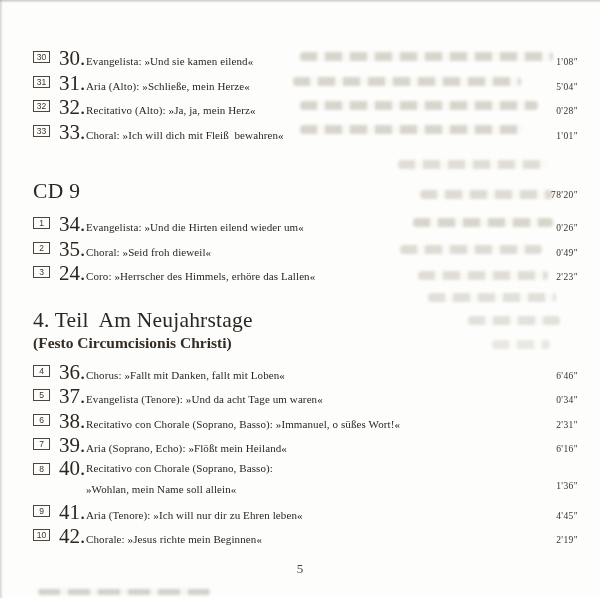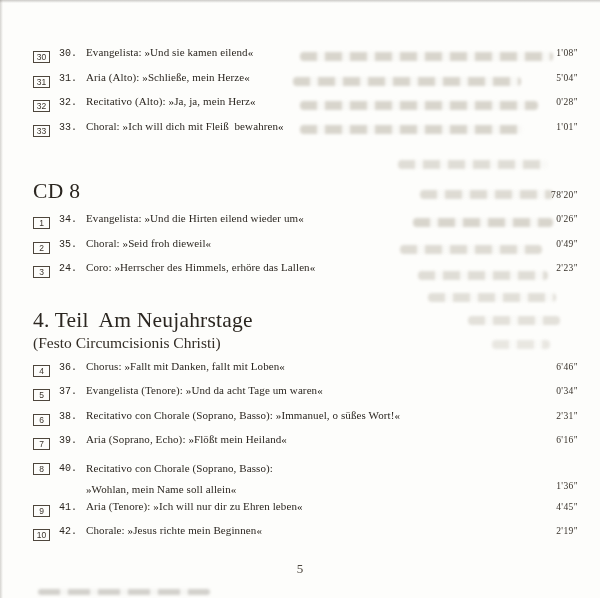--- a/index.html
+++ b/index.html
@@ -43,33 +43,33 @@
 
   .track-row { display: flex; align-items: baseline; height: 24.5px; }
   .track-box {
     flex: 0 0 auto; width: 15px; height: 10px;
     border: 1px solid #4e463c; border-bottom-width: 1.5px;
     font-size: 8.5px; line-height: 10px; text-align: center;
     font-family: Liberation Sans, sans-serif;
     color: #3a332b; margin-right: 9px;
     align-self: center; transform: translateY(-1px);
   }
-  .mov-no { flex: 0 0 27px; font-size: 10px; font-family: Liberation Mono, monospace; }
+  .mov-no { flex: 0 0 27px; font-size: 21px; }
   .title { flex: 1 1 auto; font-size: 11px; white-space: pre-wrap; letter-spacing: 0.1px; }
   .time { flex: 0 0 auto; margin-left: 10px; font-size: 9.5px; color: #38322a;
     letter-spacing: 0.4px; font-family: "Liberation Serif", serif; }
 
   .group-a { margin-top: 46px; }
   .cd-heading { display: flex; align-items: baseline; margin: 34px 0 0 0;
     font-size: 21.5px; font-weight: normal; line-height: 26px; letter-spacing: 0.3px; }
   .cd-heading .time { margin-left: auto; }
   .group-b { margin-top: 4px; }
   .part-heading { margin-top: 22px; }
   .part-title { font-size: 21.5px; line-height: 25px; white-space: pre-wrap; letter-spacing: 0.2px; }
-  .part-subtitle { font-size: 15.5px; line-height: 20px; color: #332d26; }
+  .part-subtitle { font-size: 15.5px; line-height: 20px; color: #332d26; font-weight: bold; }
   .group-c { margin-top: 7px; }
 
   .track-row.two-line { height: 42px; align-items: flex-start; }
   .track-row.two-line .track-box { align-self: flex-start; margin-top: 5px; transform: none; }
   .track-row.two-line .mov-no, .track-row.two-line .title-wrap { line-height: 21px; }
   .title-wrap { flex: 1 1 auto; display: flex; flex-direction: column; }
   .title-wrap .title { line-height: 21px; }
   .track-row.two-line .time { align-self: flex-end; line-height: 21px; transform: translateY(-3px); }
 
   .page-number { position: absolute; left: 0; right: 0; top: 561px;
@@ -119,21 +119,21 @@
       </div>
       <div class="track-row">
         <span class="track-box">33</span>
         <span class="mov-no">33.</span>
         <span class="title">Choral: »Ich will dich mit Fleiß  bewahren«</span>
         <span class="time">1'01"</span>
       </div>
     </div>
 
     <h2 class="cd-heading">
-      <span>CD 8</span>
+      <span>CD 9</span>
       <span class="time">78'20"</span>
     </h2>
 
     <div class="group-b">
       <div class="track-row">
         <span class="track-box">1</span>
         <span class="mov-no">34.</span>
         <span class="title">Evangelista: »Und die Hirten eilend wieder um«</span>
         <span class="time">0'26"</span>
       </div>

